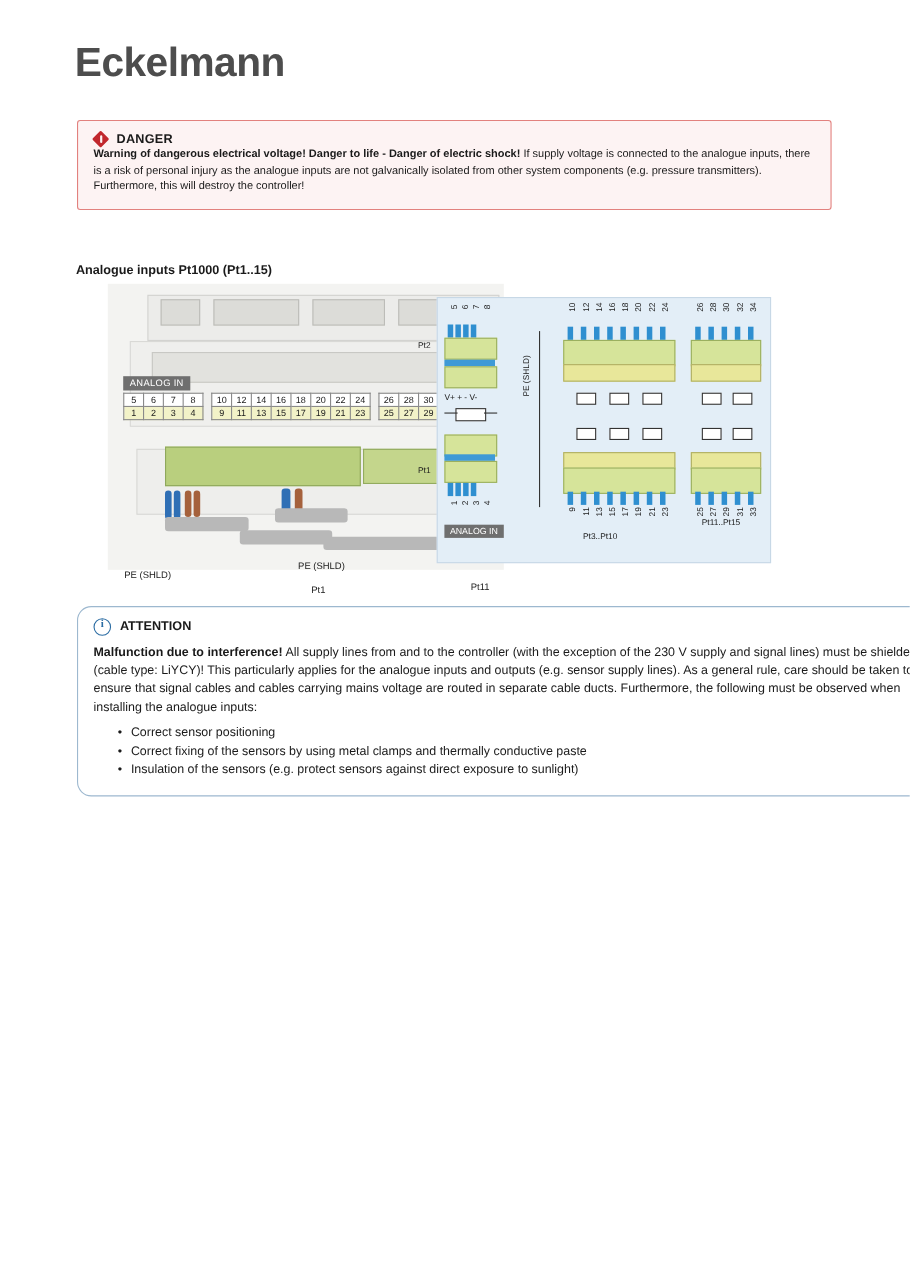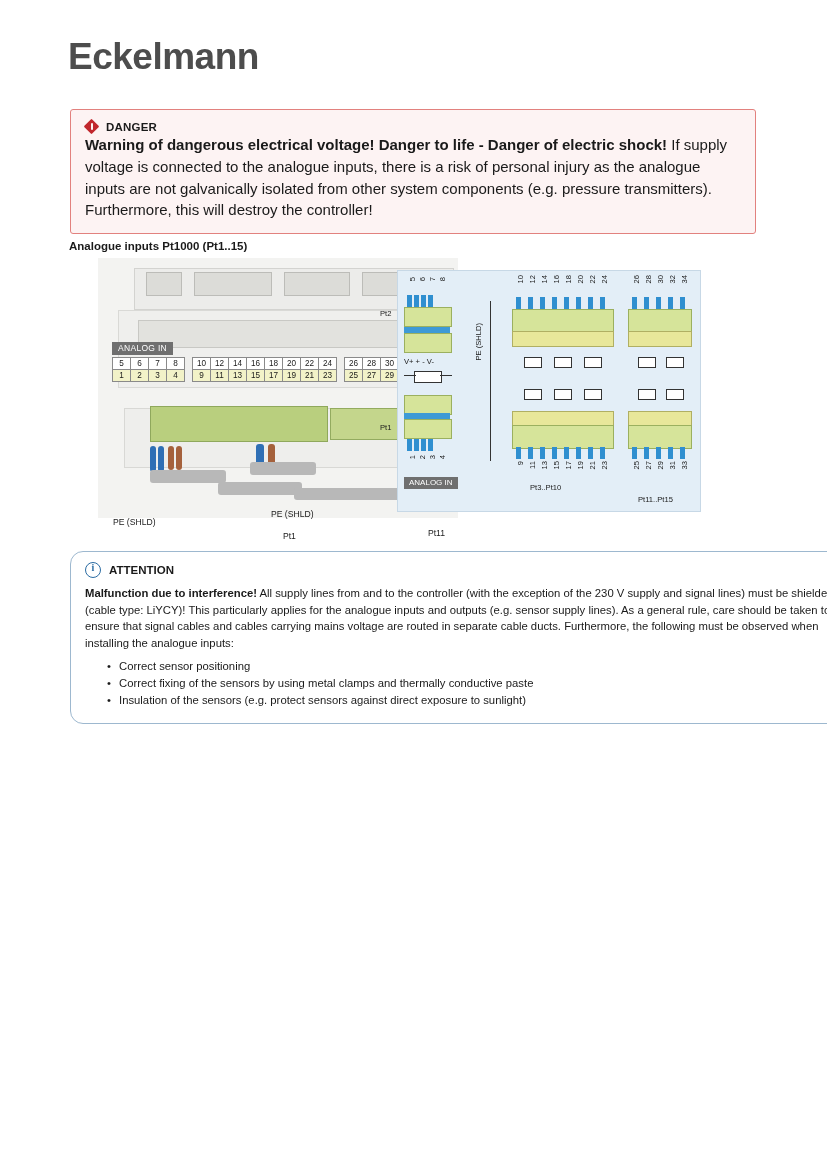--- a/index.html
+++ b/index.html
@@ -73,21 +73,21 @@
     background: #fdf3f3;
     border-radius: 1px;
   }
   .danger-title {
     font-size: 11.5px;
     font-weight: bold;
     color: #1a1a1a;
     letter-spacing: 0.2px;
   }
   .danger-body {
-    font-size: 15px;
+    font-size: 10px;
     line-height: 1.45;
     color: #1a1a1a;
   }
   .danger-body b { font-weight: bold; }
 
   
   .section-caption {
     position: absolute;
     left: 69px;
     top: 240px;
@@ -567,21 +567,21 @@
           <i></i>
           <i></i>
         </div>
 
       <div class="sch-label vert" style="left:234px;top:190px;">25</div>
       <div class="sch-label vert" style="left:246px;top:190px;">27</div>
       <div class="sch-label vert" style="left:258px;top:190px;">29</div>
       <div class="sch-label vert" style="left:270px;top:190px;">31</div>
       <div class="sch-label vert" style="left:282px;top:190px;">33</div>
 
-      <div class="sch-label" style="left:240px;top:224px;text-align:right;">Pt11..Pt15</div>
+      <div class="sch-label" style="left:240px;top:199px;text-align:right;">Pt11..Pt15</div>
     </div>
   </div>
 
   <div class="attention-box">
     <div class="attn-head">
       <span class="attn-icon"></span>
       <span class="attn-title">ATTENTION</span>
     </div>
     <div class="attn-body"><b>Malfunction due to interference!</b><span> All supply lines from and to the controller (with the exception of the 230 V supply and signal lines) must be shielded (cable type: LiYCY)! This particularly applies for the analogue inputs and outputs (e.g. sensor supply lines). As a general rule, care should be taken to ensure that signal cables and cables carrying mains voltage are routed in separate cable ducts. Furthermore, the following must be observed when installing the analogue inputs:</span></div>
     <ul class="attn-list">

